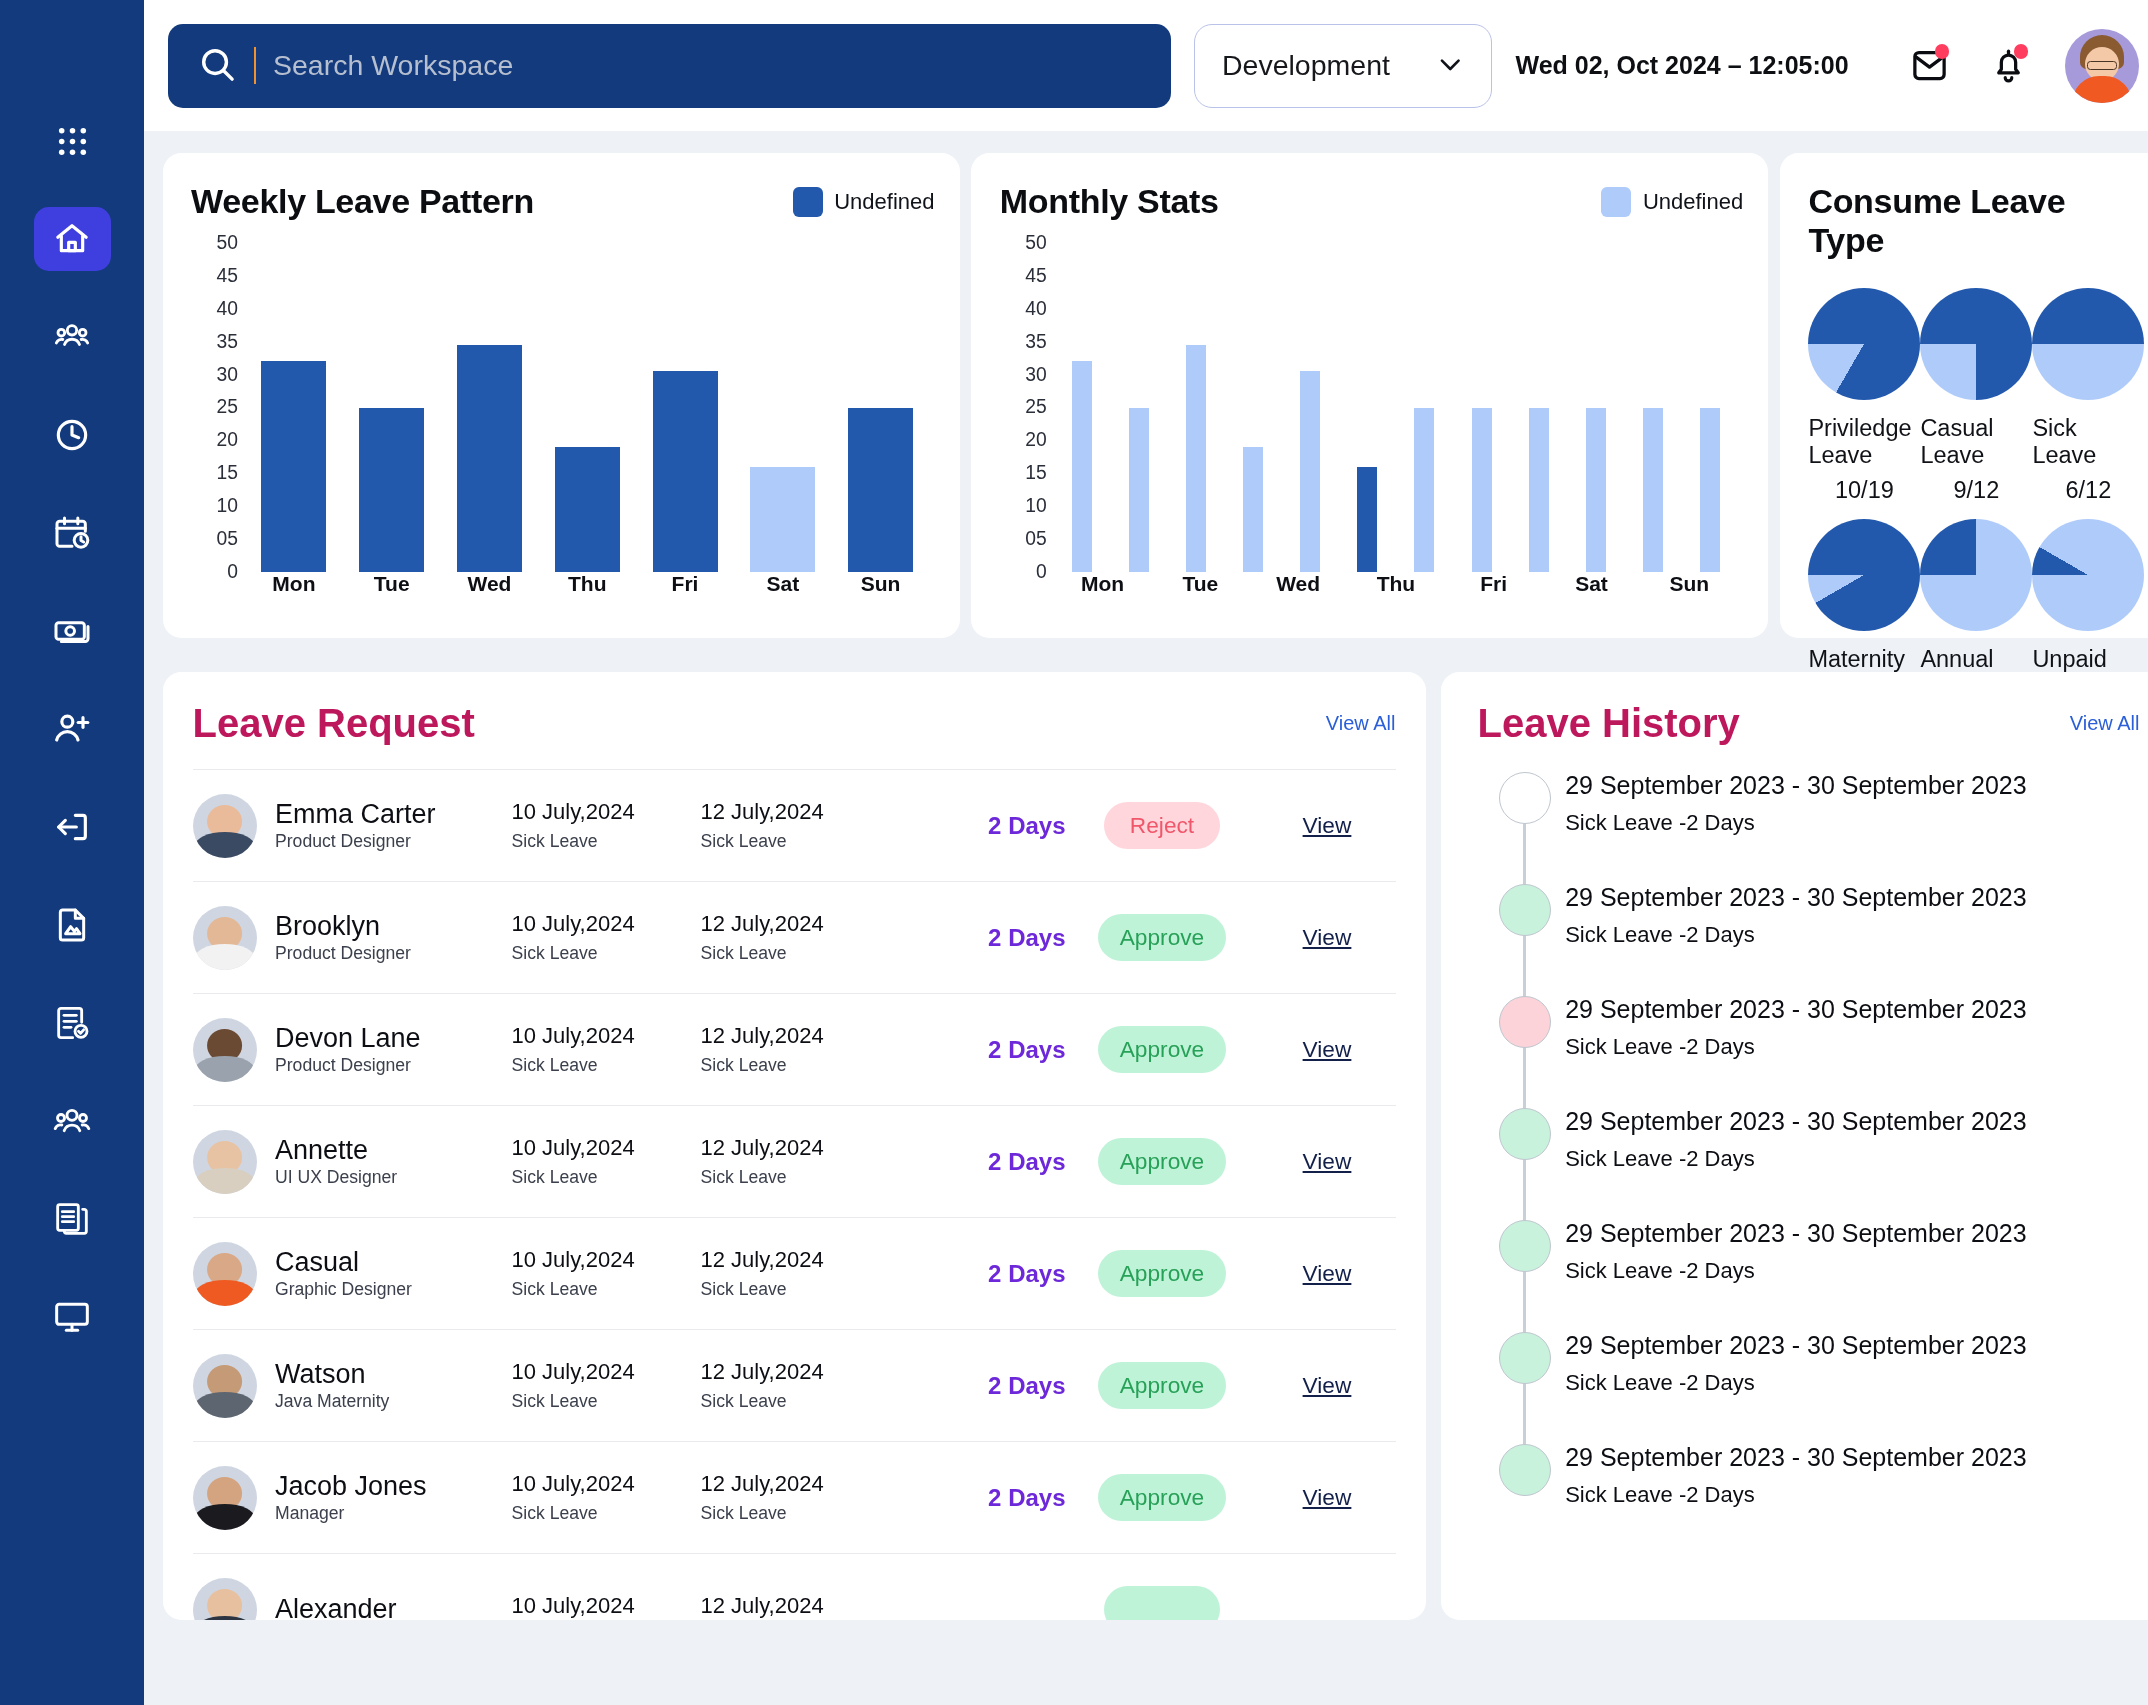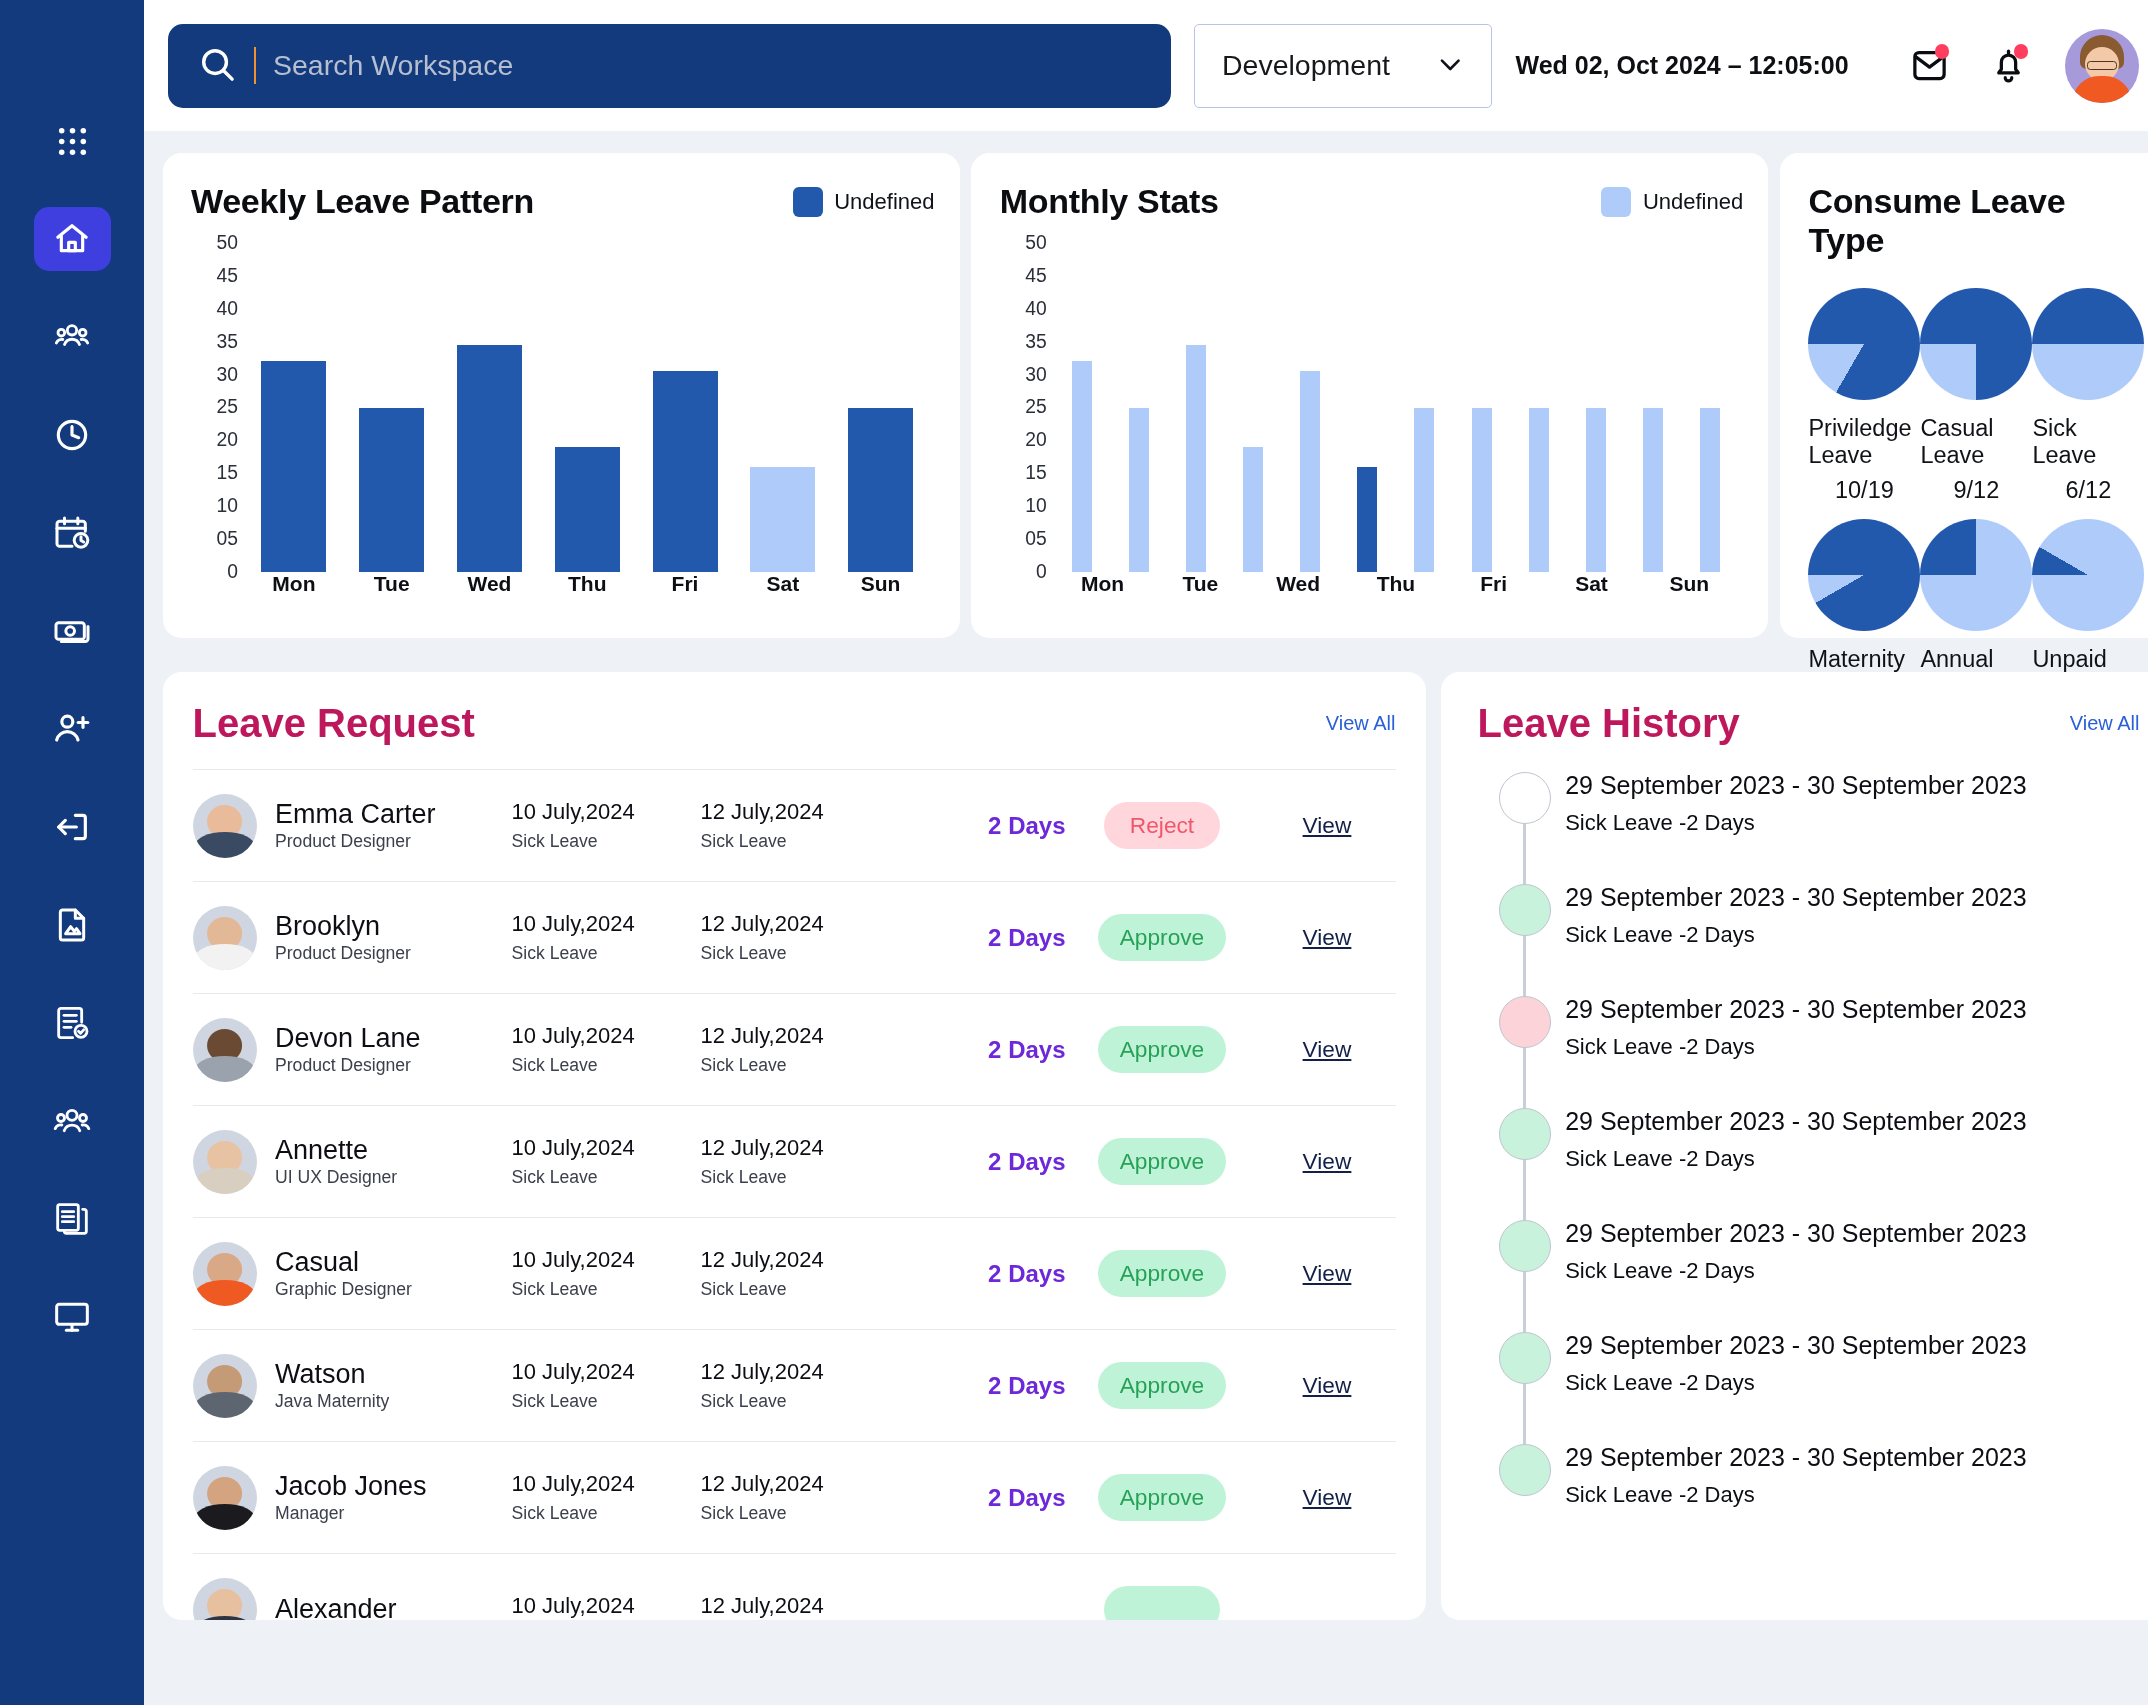--- a/index.html
+++ b/index.html
@@ -43,21 +43,21 @@
   .search-divider { width: 2.5px; height: 37px; background:#f0922f; }
   .search-input {
     flex: 1; background: transparent; border: none; outline: none;
     font-family: "Liberation Sans", sans-serif;
     font-size: 28.5px; color:#dfe4ec;
   }
   .search-input::placeholder { color: #b6bfd0; }
 
   .dept-select {
     flex: 0 0 298px; height: 84px; background:#fff;
-    border: 1.7px solid #b9c2e8; border-radius: 5px;
+    border: 1.7px solid #b9c2e8; border-radius: 18px;
     display: flex; align-items: center; justify-content: space-between;
     padding: 0 27px; cursor: pointer;
   }
   .dept-select .lbl { font-size: 28.5px; color:#17181c; }
 
   .datetime { font-size: 25px; font-weight: bold; color:#0d0f13; white-space: nowrap; }
   .topbar-icons { display: flex; align-items: center; gap: 35px; margin-left: 35px; }
   .icon-btn { position: relative; width: 44px; height: 44px; display:flex; align-items:center; justify-content:center; cursor:pointer; }
   .badge-dot { position: absolute; top: 0.8px; right: 1.7px; width: 14.3px; height: 14.3px; border-radius: 50%; background:#ff3e5f; }
   .avatar-wrap {

